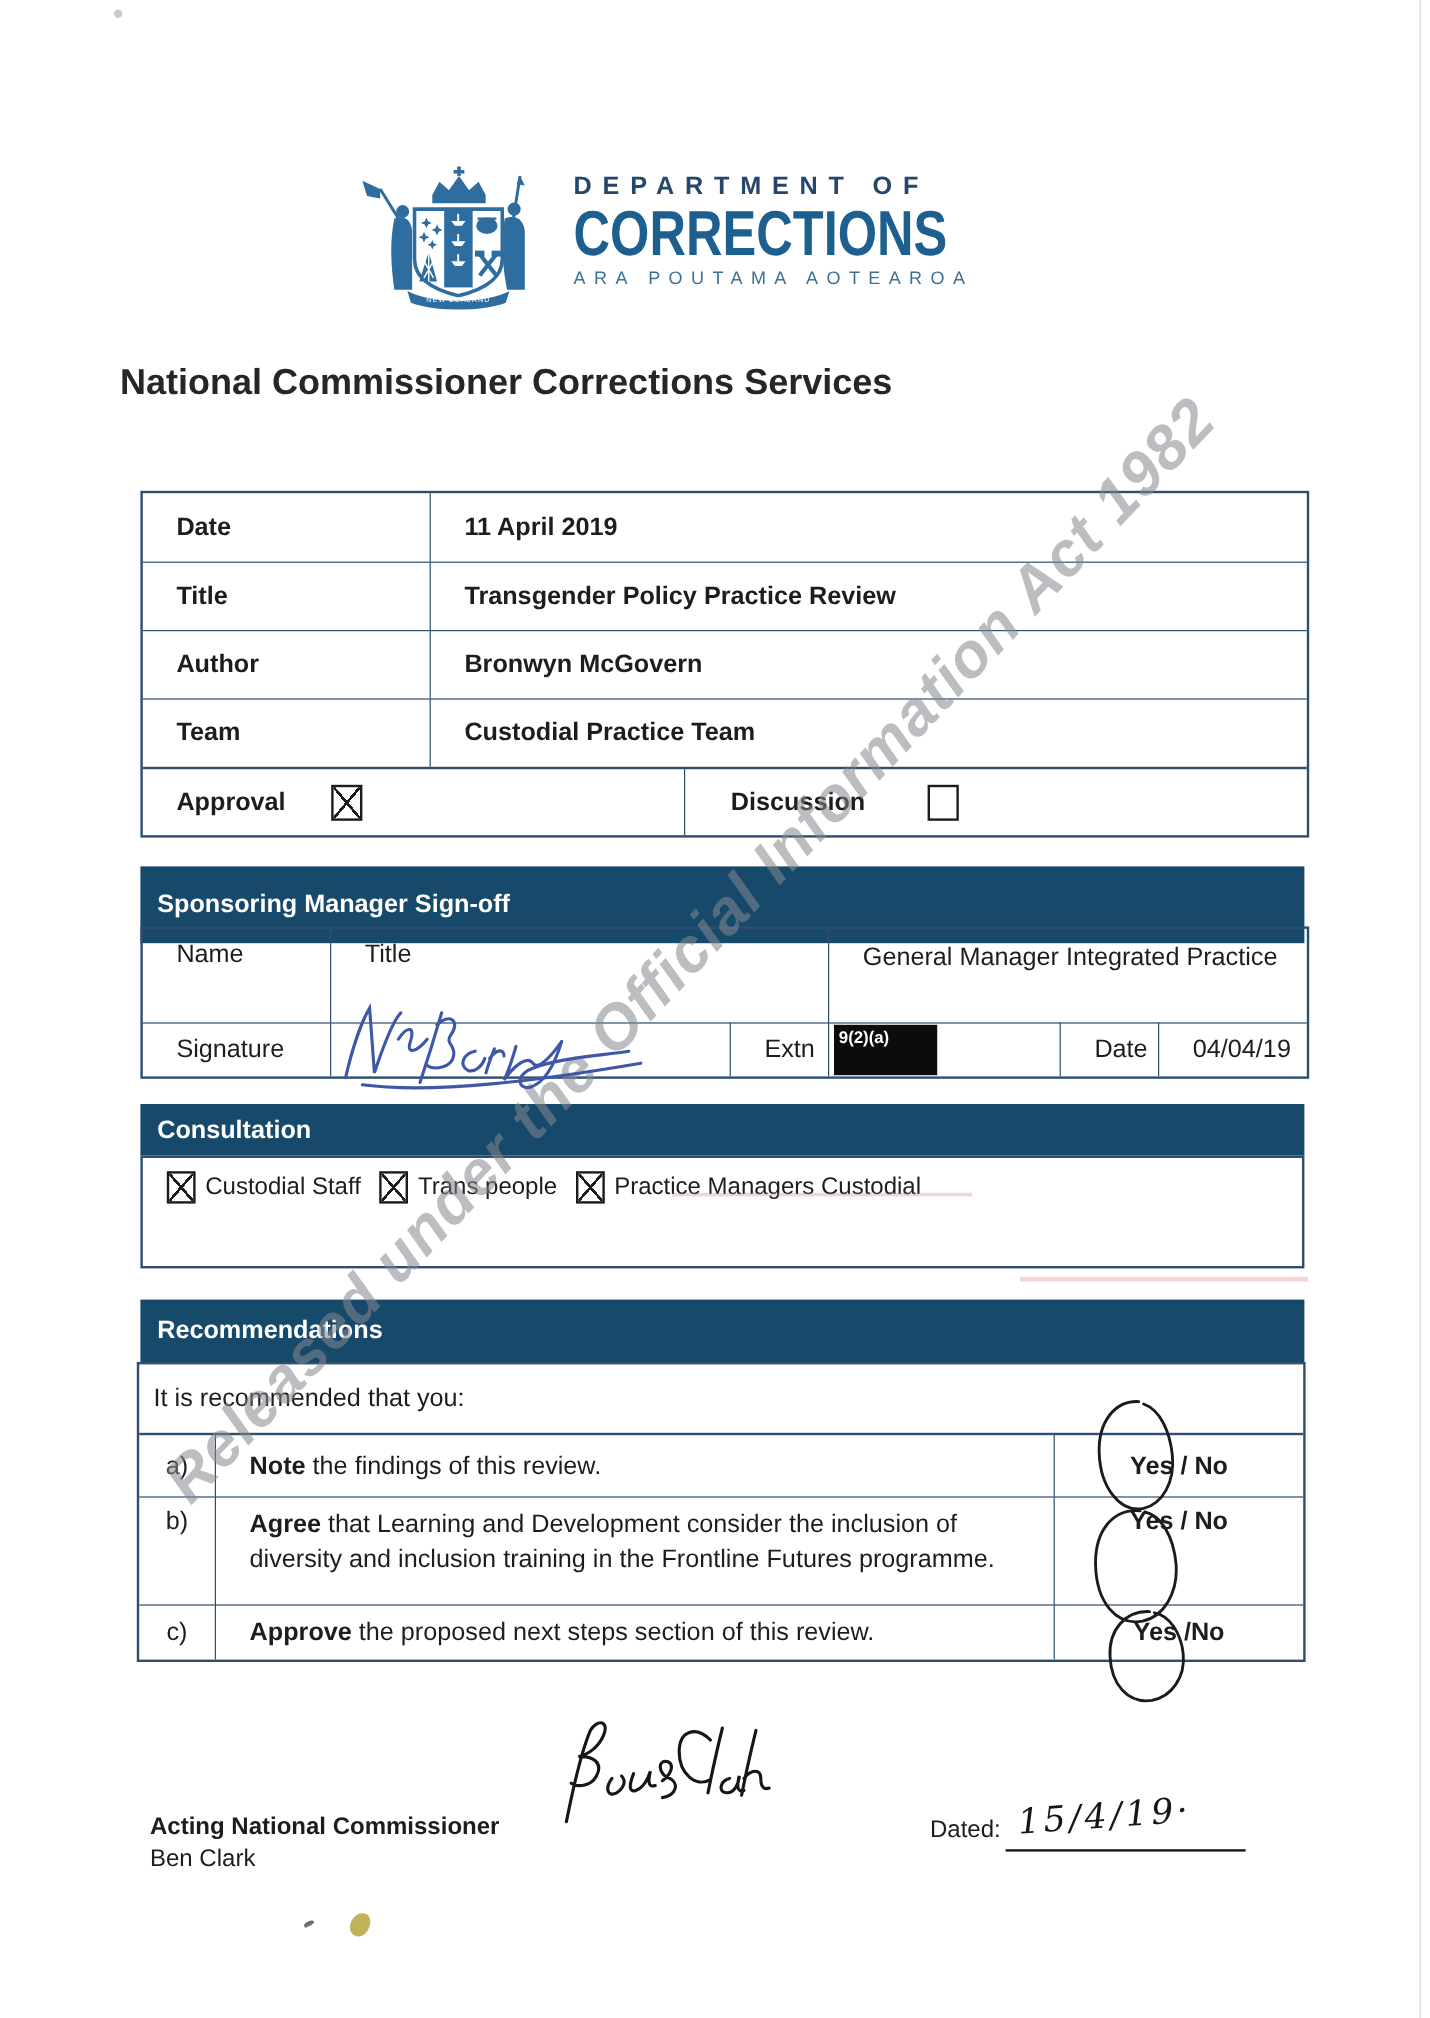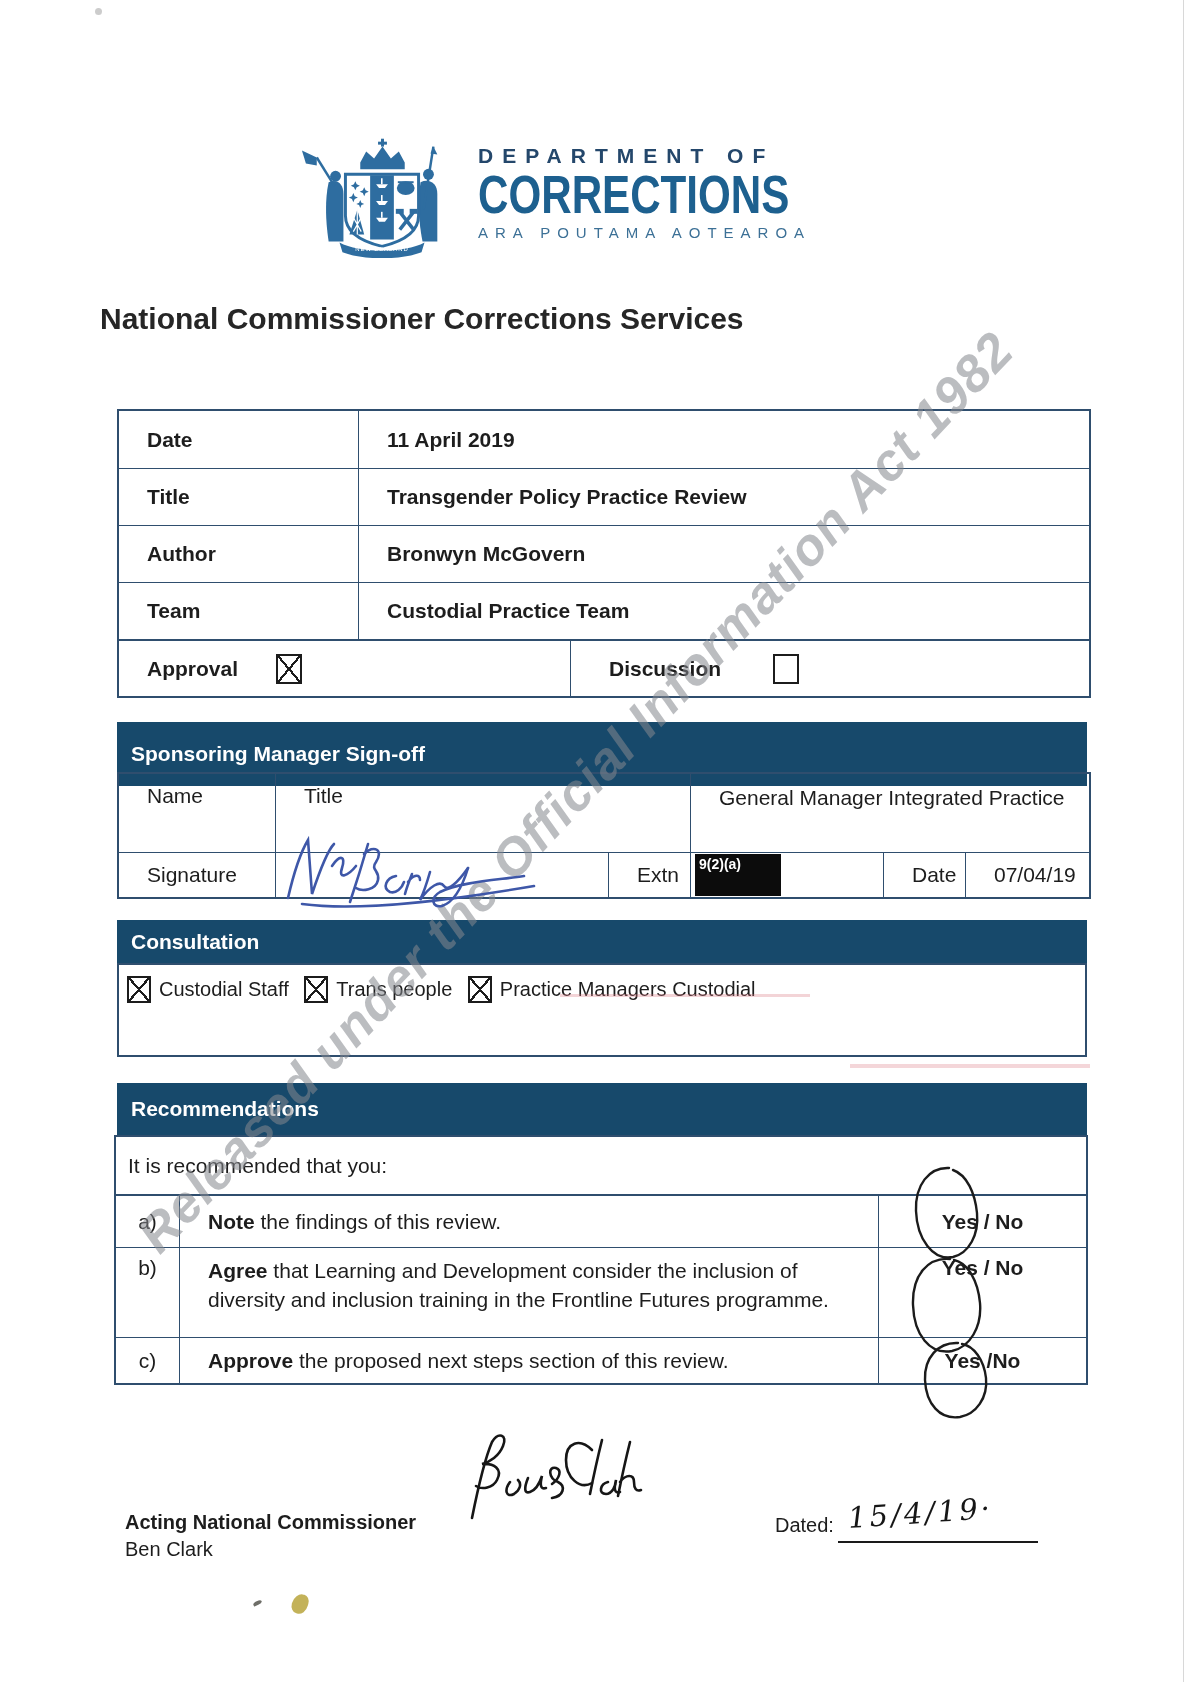--- a/index.html
+++ b/index.html
@@ -61,21 +61,21 @@
   .t2 .span3{grid-column:4/7;}
   .title-value{line-height:28px; padding-right:10px;}
   .redact-cell{display:flex; align-items:center; padding-left:4px;}
   .redaction-box{
     width:86px; height:42px; background:#0c0c0c; color:#fff; font-size:14px; font-weight:bold;
     padding:2px 0 0 4px; box-sizing:border-box;
   }
   
   .t3{
     position:absolute; left:117px; top:963px; width:970px; height:94px; z-index:2;
-    border:2px solid var(--border); box-sizing:border-box; padding:11px 0 0 8px; font-size:20px;
+    border:2px solid var(--border); box-sizing:border-box; padding:11px 0 0 20px; font-size:20px;
   }
   .c-item{display:inline-flex; align-items:center; margin-right:10px;}
   .c-item .cb{margin-right:8px;}
   
   .t4{
     position:absolute; left:114px; top:1135px; width:970px; z-index:2;
     display:grid; grid-template-columns:63px 699px 208px; grid-template-rows:57px 53px 90px 46px;
     border:2px solid var(--border);
   }
   .intro-row{grid-column:1/4; display:flex; align-items:center; padding-left:12px; font-size:21px;}
@@ -195,21 +195,21 @@
     <div class="cell top">Name</div>
     <div class="cell top bl">Title</div>
     <div class="cell top bl span3 title-value">General Manager Integrated Practice</div>
     <div class="cell bt">Signature</div>
     <div class="cell bt bl"></div>
     <div class="cell bt bl">Extn</div>
     <div class="cell bt bl redact-cell">
       <div class="redaction-box">9(2)(a)</div>
     </div>
     <div class="cell bt bl">Date</div>
-    <div class="cell bt bl">07/04/19</div>
+    <div class="cell bt bl">04/04/19</div>
   </div>
 
   <div class="band" style="top:920px; height:43px;">
     <span>Consultation</span>
   </div>
   <div class="t3">
     <span class="c-item">
       <span class="cb small checked"></span>
       <span>Custodial Staff</span>
     </span>

